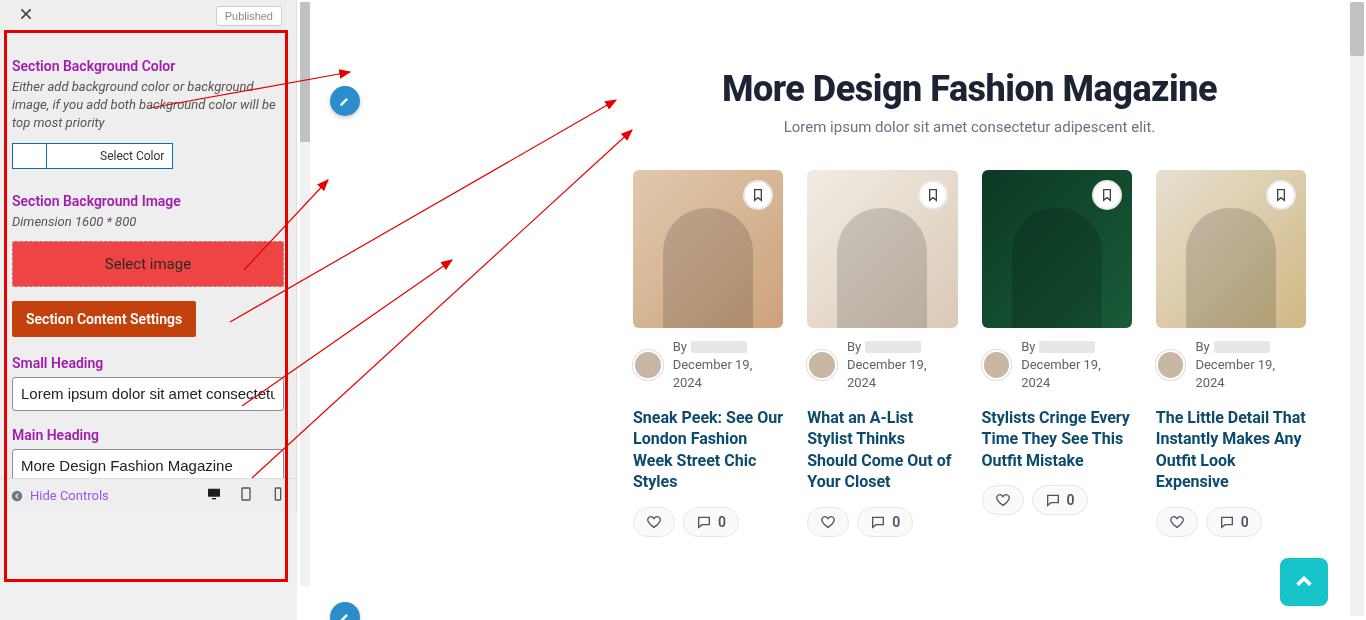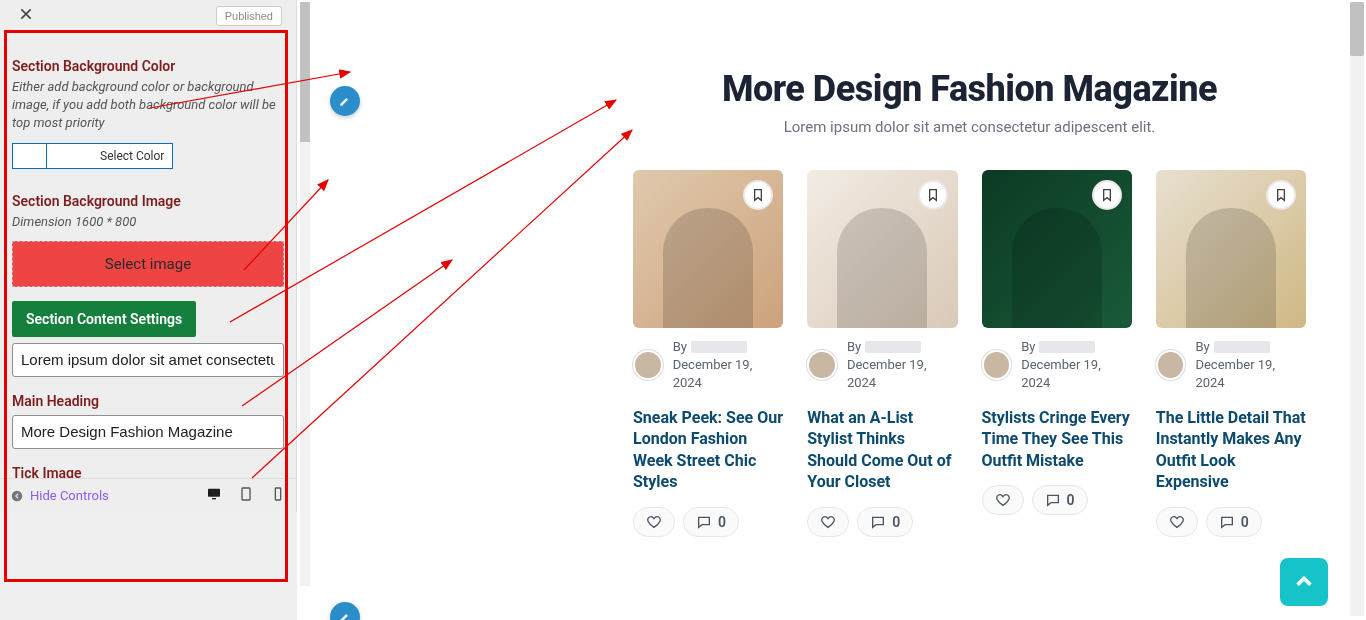--- a/index.html
+++ b/index.html
@@ -31,35 +31,35 @@
     font-size: 11px; padding: 3px 8px; border-radius: 3px;
   }
   .highlight-box {
     position: absolute; top: 30px; left: 4px; width: 284px; height: 552px;
     border: 3px solid #e60000; pointer-events: none; z-index: 5;
   }
   .panel {
     padding: 16px 12px 0 12px; overflow: hidden;
     margin-top:32px;
   }
-  .field-label { font-weight: 600; color: #7f1d1d; font-size: 14px; margin-top: 10px; }
+  .field-label { font-weight: 600; color: #a21caf; font-size: 14px; margin-top: 10px; }
   .help-italic { font-style: italic; color: #555; font-size: 13px; line-height: 1.4; margin-top: 4px; }
   .color-picker {
     margin-top: 10px; display: inline-flex; border: 1px solid #0a6cbd; background: #fff;
     height: 26px; align-items: stretch; font-size: 12px; gap: 45px;
   }
   .color-swatch { width: 34px; background: #fff; border-right: 1px solid #0a6cbd; }
   .color-label { padding: 0 8px; display: flex; align-items: center; color: #333; }
   .select-image {
     margin-top: 10px; border: 1px dashed #b4b4b4; background: #ef4444;
     height: 46px; display: flex; align-items: center; justify-content: center;
     font-size: 15px; color: #2a2a2a;
   }
   .blue-btn {
-    margin-top: 14px; display: inline-block; background: #15803d; color: #fff;
+    margin-top: 14px; display: inline-block; background: #c2410c; color: #fff;
     font-weight: 600; font-size: 14px; padding: 10px 14px; border-radius: 2px;
   }
   .text-input {
     margin-top: 6px; width: 100%; height: 34px; padding: 0 8px;
     border: 1px solid #8c8f94; border-radius: 3px; background: #fff;
     font-size: 15px; color: #222;
   }
   .sidebar-footer {
     position: absolute; bottom: 0; left: 0; right: 0; height: 34px;
     border-top: 1px solid #ddd; background: #eeeeee;
@@ -194,20 +194,21 @@
         <span class="color-swatch"></span>
         <span class="color-label">Select Color</span>
       </div>
 
       <div class="field-label" style="margin-top:22px">Section Background Image</div>
       <div class="help-italic">Dimension 1600 * 800</div>
       <div class="select-image">Select image</div>
 
       <div class="blue-btn">Section Content Settings</div>
 
+      <div class="field-label" style="margin-top:18px">Small Heading</div>
       <input class="text-input" value="Lorem ipsum dolor sit amet consectetur" style="">
 
       <div class="field-label" style="margin-top:16px">Main Heading</div>
       <input class="text-input" value="More Design Fashion Magazine" style="">
 
       <div class="field-label" style="margin-top:16px">Tick Image</div>
       <div class="help-italic">Dimension 50 * 50</div>
     </div>
 
     <div class="sidebar-footer">

